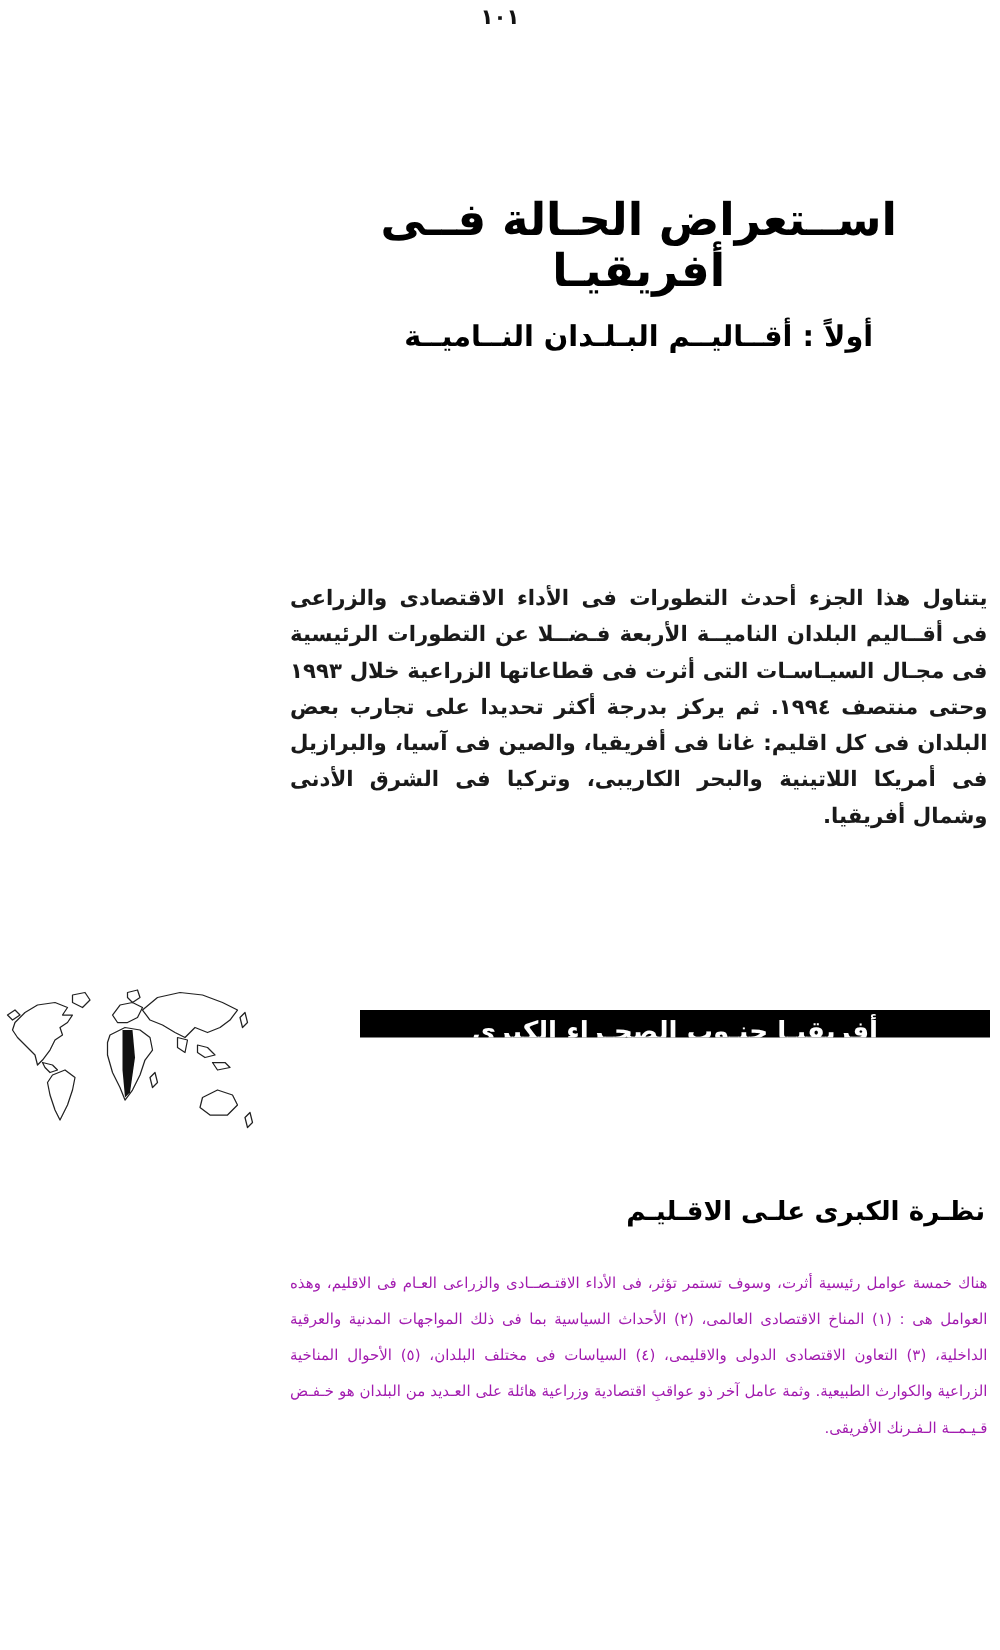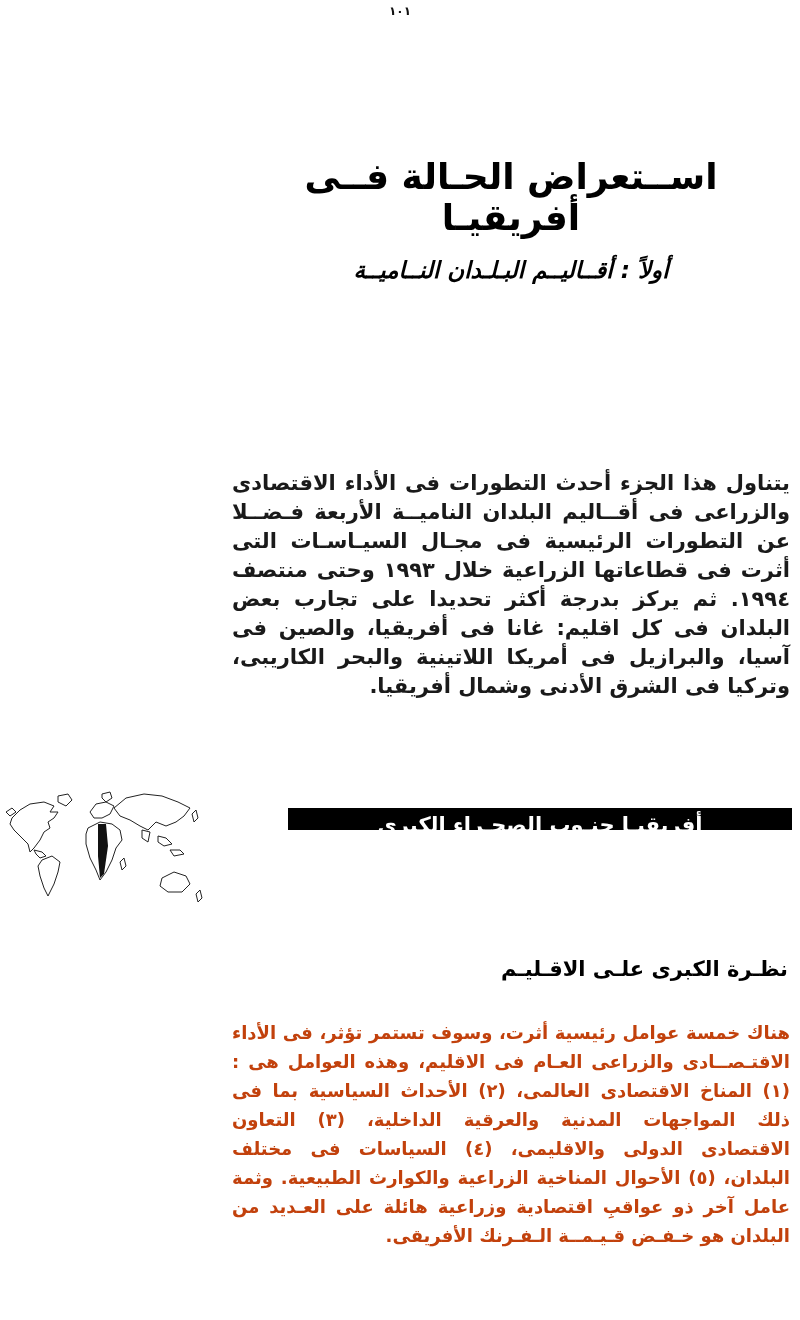--- a/index.html
+++ b/index.html
@@ -12,21 +12,21 @@
     color: #111;
     position: relative;
     overflow: hidden;
   }
   .page-number {
     position: absolute;
     top: 4px;
     left: 0;
     right: 0;
     text-align: center;
-    font-size: 12px;
+    font-size: 17px;
     font-weight: bold;
     direction: rtl;
   }
   .main-title {
     position: absolute;
     top: 132px;
     left: 230px;
     right: 8px;
     text-align: center;
     direction: rtl;
@@ -38,30 +38,29 @@
   .subtitle {
     position: absolute;
     top: 238px;
     left: 230px;
     right: 8px;
     text-align: center;
     direction: rtl;
     font-size: 23px;
     font-weight: bold;
     color: #000;
-    font-style: italic;
   }
   .intro-paragraph {
     position: absolute;
     top: 448px;
     right: 10px;
     width: 558px;
     direction: rtl;
     text-align: justify;
-    font-size: 21px;
+    font-size: 17px;
     font-weight: bold;
     line-height: 29px;
     color: #1a1a1a;
   }
   .map-wrap {
     position: absolute;
     left: 0px;
     top: 786px;
     width: 212px;
     height: 140px;
@@ -93,24 +92,24 @@
     font-weight: bold;
     color: #000;
   }
   .section-paragraph {
     position: absolute;
     top: 1000px;
     right: 10px;
     width: 558px;
     direction: rtl;
     text-align: justify;
-    font-size: 18px;
-    font-weight: bold;
+    font-size: 12px;
+    font-weight: normal;
     line-height: 29px;
-    color: #c2410c;
+    color: #a21caf;
   }
   .map-svg path, .map-svg polygon {
     fill: none;
     stroke: #222;
     stroke-width: 1;
     stroke-linejoin: round;
   }
   .map-svg .shade {
     fill: #111;
     stroke: none;

